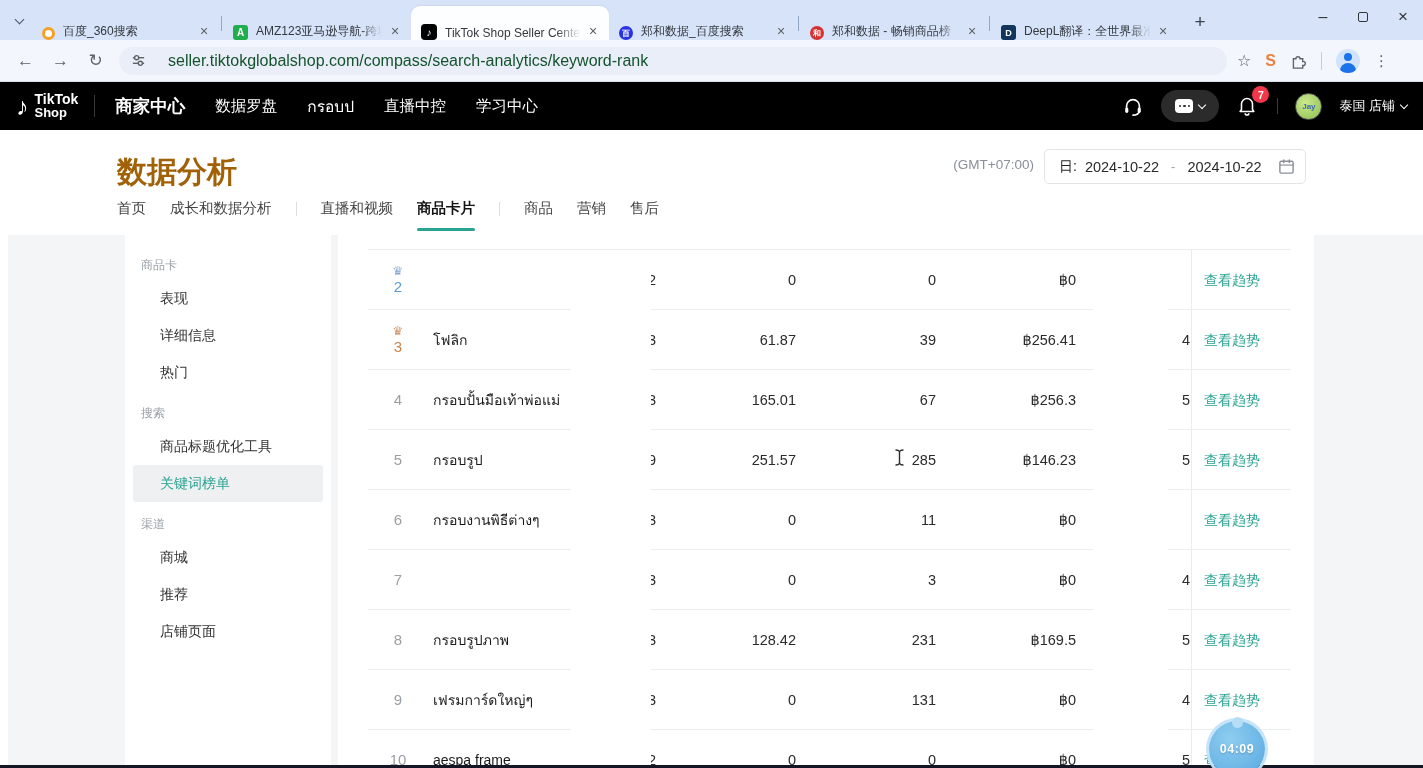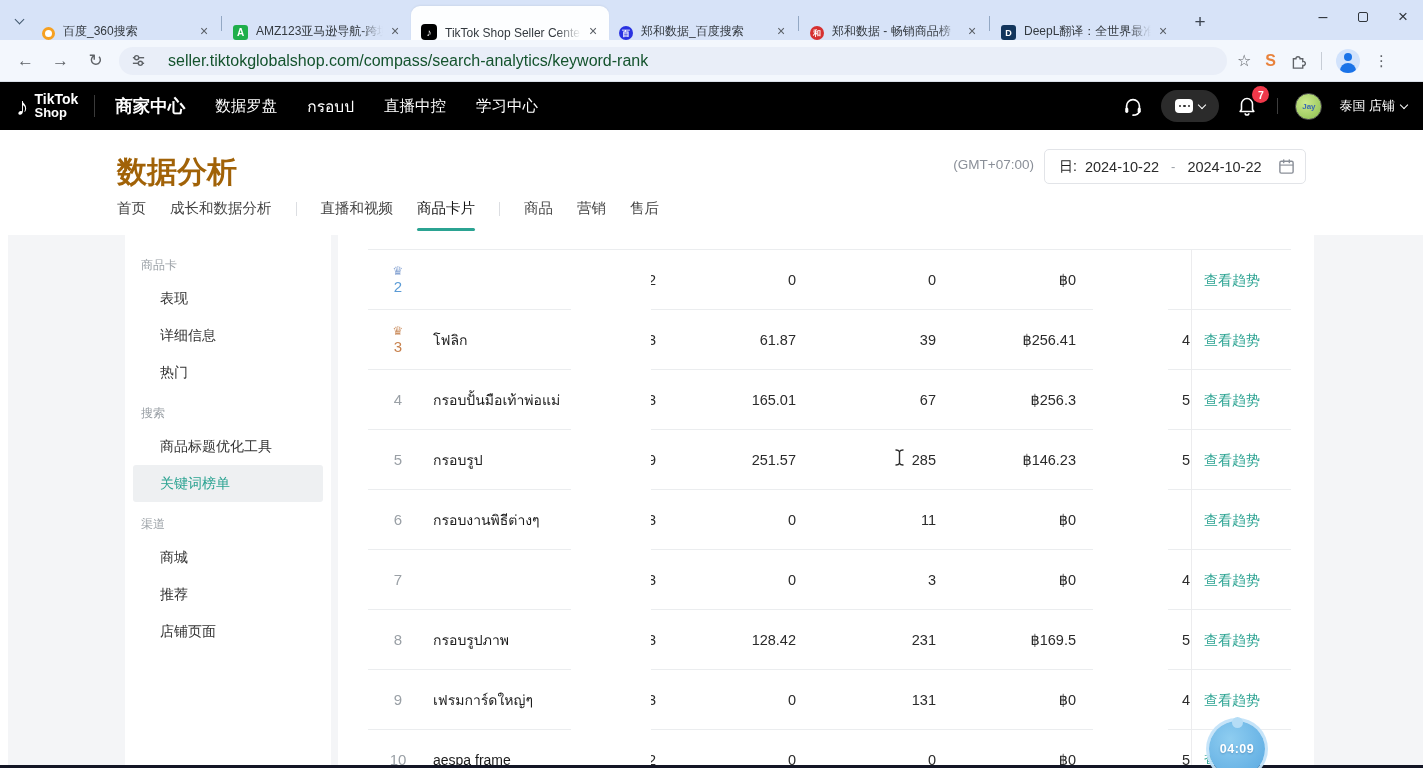--- a/index.html
+++ b/index.html
@@ -72,21 +72,21 @@
   .pagehead{position:absolute;top:130px;left:0;width:100%;height:105px;background:#fff}
   .pagetitle{position:absolute;left:117px;top:22px;font-size:30px;font-weight:bold;color:#a16207}
   .tz{position:absolute;right:389px;top:27px;font-size:13.5px;color:#8a8f98}
   .datebox{position:absolute;right:117px;top:19px;width:262px;height:35px;border:1px solid #e2e4e8;border-radius:5px;background:#fff;display:flex;align-items:center;padding:0 10px 0 14px;gap:8px}
   .datebox .dlabel{font-size:14px;color:#1f1f1f}
   .datebox .dval{font-size:14.5px;color:#2b2b2b;font-weight:500}
   .datebox .dsep{font-size:13px;color:#9aa0a6;margin:0 4px}
   .datebox svg{margin-left:auto}
   .ptabs{position:absolute;left:117px;top:69px;height:35px;display:flex;align-items:flex-start;gap:24px}
   .ptab{font-size:14.5px;color:#434343;padding-bottom:13px;position:relative;white-space:nowrap}
-  .ptab.active{color:#141414;font-weight:normal}
+  .ptab.active{color:#141414;font-weight:bold}
   .ptab.active::after{content:"";position:absolute;left:0;right:0;bottom:0;height:3px;background:#2ba392;border-radius:2px}
   .ptab-div{width:1px;height:14px;background:#dcdee2;margin-top:3px}
 
   
   .content{position:absolute;top:235px;left:8px;width:100%;height:530px;background:#f4f5f7}
   .sidebar{position:absolute;left:117px;top:0;width:206px;height:530px;background:#fff;padding-top:22px}
   .sec-label{margin:0 16px 6px 16px;font-size:12px;color:#9aa0a6}
   .sec-label.gap{margin-top:14px}
   .side-item{height:37px;line-height:37px;margin:0 8px;padding-left:27px;font-size:14px;color:#333;border-radius:3px;white-space:nowrap}
   .side-item.active{background:#eef0f2;color:#2ba392}

